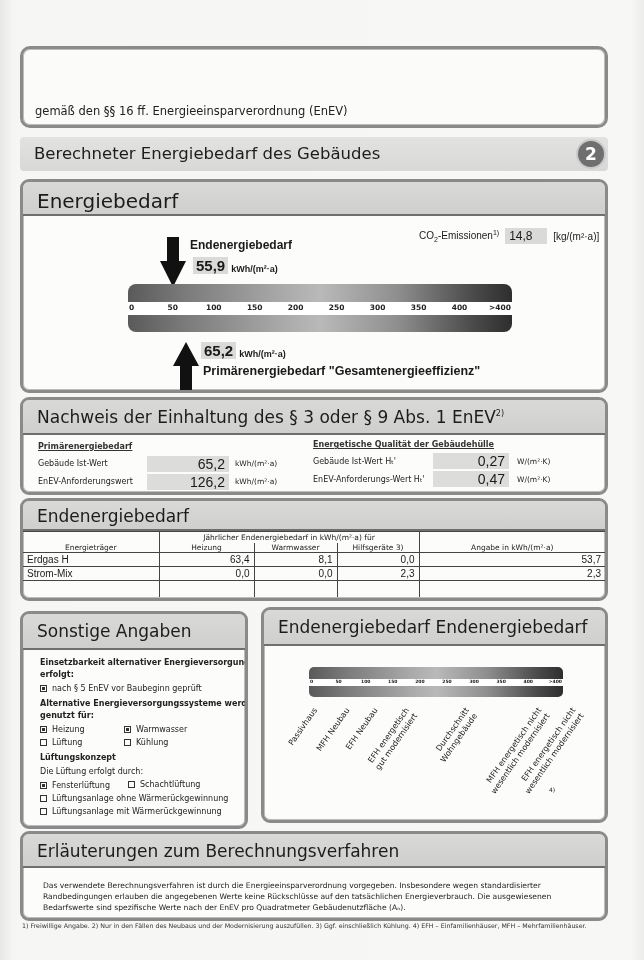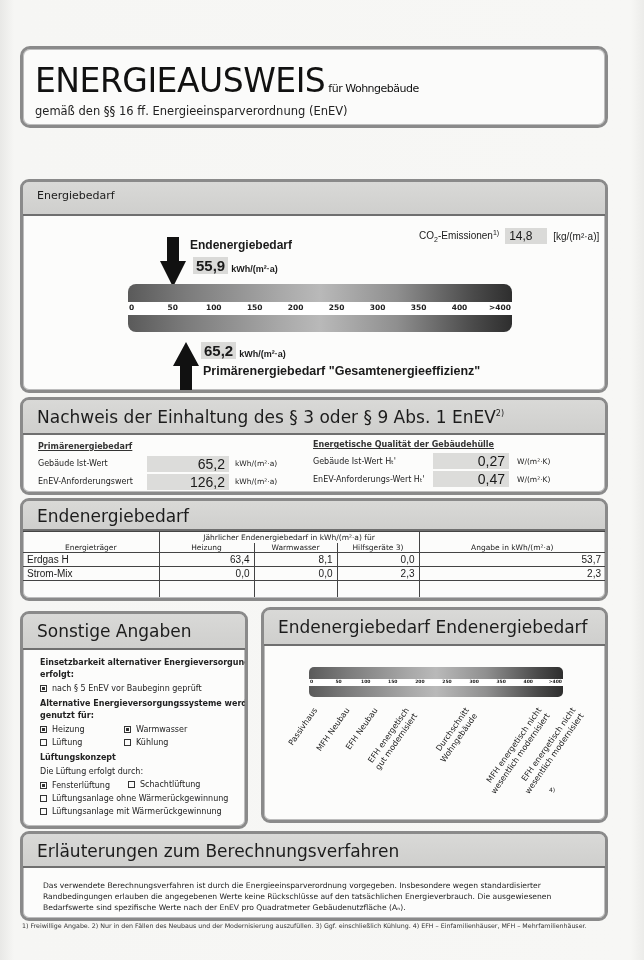--- a/index.html
+++ b/index.html
@@ -17,21 +17,21 @@
   .subtitle { position: absolute; left: 12px; top: 55px; font-size: 11.5px; color: #222; }
 
   
   #section-banner { position: absolute; left: 20px; top: 137px; width: 588px; height: 34px; background: linear-gradient(180deg,#e2e2e0,#d8d8d6); border-radius: 4px; }
   .banner-title { position: absolute; left: 14px; top: 7px; font-size: 16.5px; color: #1d1d1d; }
   .badge { position: absolute; right: 4px; top: 4px; width: 26px; height: 26px; border-radius: 50%; background: #6f6f6f; color: #fff; font-weight: bold; font-size: 17px; text-align: center; line-height: 26px; box-shadow: 0 0 0 2px #c9c9c9; }
 
   
   #energiebedarf-box { left: 20px; top: 179px; width: 588px; height: 214px; }
   #energiebedarf-box .box-head { height: 34px; }
-  .head-title { position: absolute; left: 14px; top: 7px; font-size: 11px; }
+  .head-title { position: absolute; left: 14px; top: 7px; font-size: 20px; }
   .head-title.large { font-size: 17px; }
 
   .co2 { position: absolute; top: 46px; left: 396px; font-family: "Liberation Sans", sans-serif; font-size: 10px; display:flex; align-items:center; gap:6px; }
   .co2 sub { font-size: 7px; }
   .co2 sup { font-size: 7px; }
   .value-box { background: #dadad8; padding: 1px 4px; font-family: "Liberation Sans", sans-serif; }
   .co2 .value-box { font-size: 12px; width: 42px; }
 
   .arrow-down { position: absolute; left: 137px; top: 55px; width: 26px; height: 50px; }
   .arrow-up { position: absolute; left: 150px; top: 160px; width: 26px; height: 50px; }
@@ -96,26 +96,27 @@
   .erl-text { position: absolute; left: 20px; top: 46px; width: 550px; font-size: 7.6px; line-height: 11px; color: #222; }
 
   .footnotes { position: absolute; left: 22px; top: 922px; font-size: 6.3px; color: #333; white-space: nowrap; }
 </style>
 </head>
 <body>
 
 <div class="page">
 
   <div class="box" id="title-box">
-    <div class="main-title">
-      <span>ENERGIEAUSWEIS</span><span class="main-title-suffix">für Wohngebäude</span>
-    </div>
     <div class="subtitle">gemäß den §§ 16 ff. Energieeinsparverordnung (EnEV)</div>
   </div>
 
+  <div id="section-banner">
+    <div class="banner-title">Berechneter Energiebedarf des Gebäudes</div>
+    <div class="badge">2</div>
+  </div>
 
   <div class="box" id="energiebedarf-box">
     <div class="box-head">
       <div class="head-title">Energiebedarf</div>
     </div>
 
     <div class="co2">
       <span><span>CO</span><sub>2</sub><span>-Emissionen</span><sup>1)</sup></span>
       <span class="value-box">14,8</span>
       <span>[kg/(m²·a)]</span>

